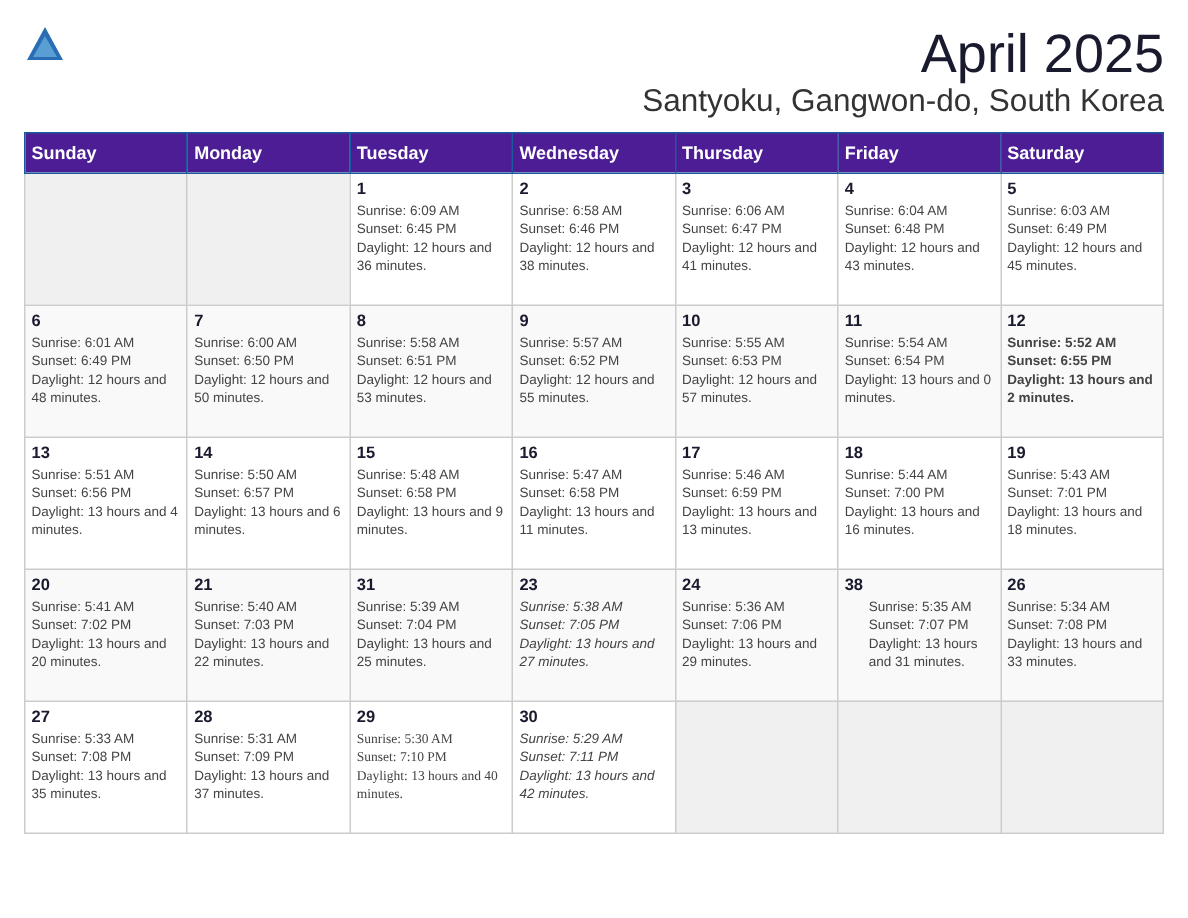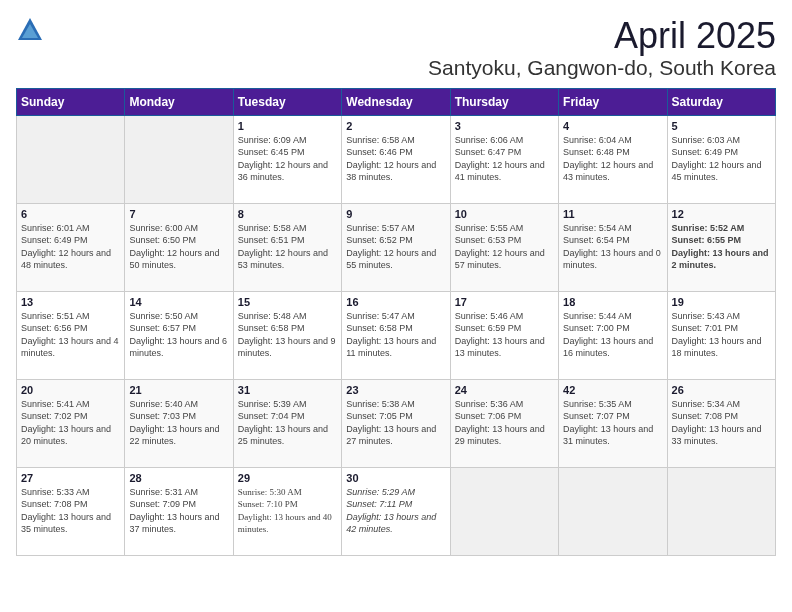--- a/index.html
+++ b/index.html
@@ -263,33 +263,33 @@
 Daylight: 13 hours and 22 minutes.</div>
         </td>
         <td>
           <span class="day-number">31</span>
           <div class="day-info" style="white-space: pre-line;">Sunrise: 5:39 AM
 Sunset: 7:04 PM
 Daylight: 13 hours and 25 minutes.</div>
         </td>
         <td>
           <span class="day-number">23</span>
-          <div class="day-info" style="white-space: pre-line;">Sunrise: 5:38 AM
+          <div class="day-info" style="white-space: pre-line; font-style: italic;">Sunrise: 5:38 AM
 Sunset: 7:05 PM
 Daylight: 13 hours and 27 minutes.</div>
         </td>
         <td>
           <span class="day-number">24</span>
           <div class="day-info" style="white-space: pre-line;">Sunrise: 5:36 AM
 Sunset: 7:06 PM
 Daylight: 13 hours and 29 minutes.</div>
         </td>
         <td>
-          <span class="day-number">42</span>
-          <div class="day-info" style="white-space: pre-line;">Sunrise: 5:35 AM
+          <span class="day-number">38</span>
+          <div class="day-info" style="white-space: pre-line; margin-left: 16px;">Sunrise: 5:35 AM
 Sunset: 7:07 PM
 Daylight: 13 hours and 31 minutes.</div>
         </td>
         <td>
           <span class="day-number">26</span>
           <div class="day-info" style="white-space: pre-line;">Sunrise: 5:34 AM
 Sunset: 7:08 PM
 Daylight: 13 hours and 33 minutes.</div>
         </td>
       </tr>

